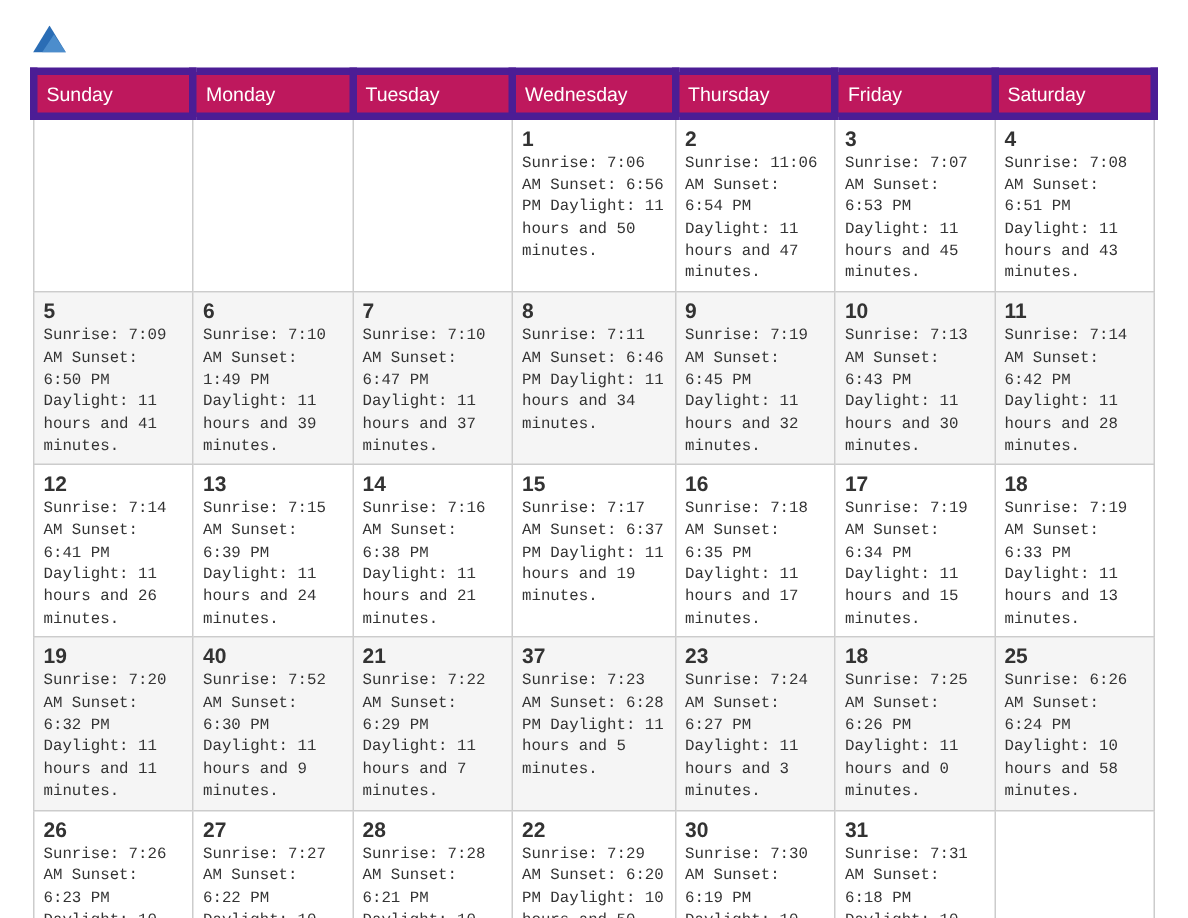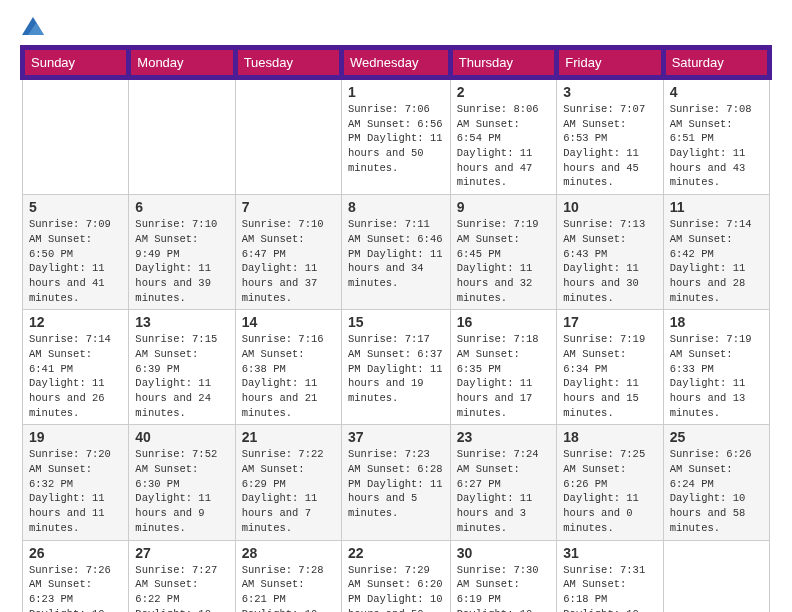--- a/index.html
+++ b/index.html
@@ -137,21 +137,21 @@
           <td class="empty"></td>
           <td>
             <span class="day-number">1</span>
             <div class="day-info">Sunrise: 7:06 AM
 Sunset: 6:56 PM
 Daylight: 11 hours
 and 50 minutes.</div>
           </td>
           <td>
             <span class="day-number">2</span>
-            <div class="day-info">Sunrise: 8:06 AM
+            <div class="day-info">Sunrise: 11:06 AM
 Sunset: 6:54 PM
 Daylight: 11 hours
 and 47 minutes.</div>
           </td>
           <td>
             <span class="day-number">3</span>
             <div class="day-info">Sunrise: 7:07 AM
 Sunset: 6:53 PM
 Daylight: 11 hours
 and 45 minutes.</div>
@@ -168,21 +168,21 @@
           <td>
             <span class="day-number">5</span>
             <div class="day-info">Sunrise: 7:09 AM
 Sunset: 6:50 PM
 Daylight: 11 hours
 and 41 minutes.</div>
           </td>
           <td>
             <span class="day-number">6</span>
             <div class="day-info">Sunrise: 7:10 AM
-Sunset: 9:49 PM
+Sunset: 1:49 PM
 Daylight: 11 hours
 and 39 minutes.</div>
           </td>
           <td>
             <span class="day-number">7</span>
             <div class="day-info">Sunrise: 7:10 AM
 Sunset: 6:47 PM
 Daylight: 11 hours
 and 37 minutes.</div>
           </td>

